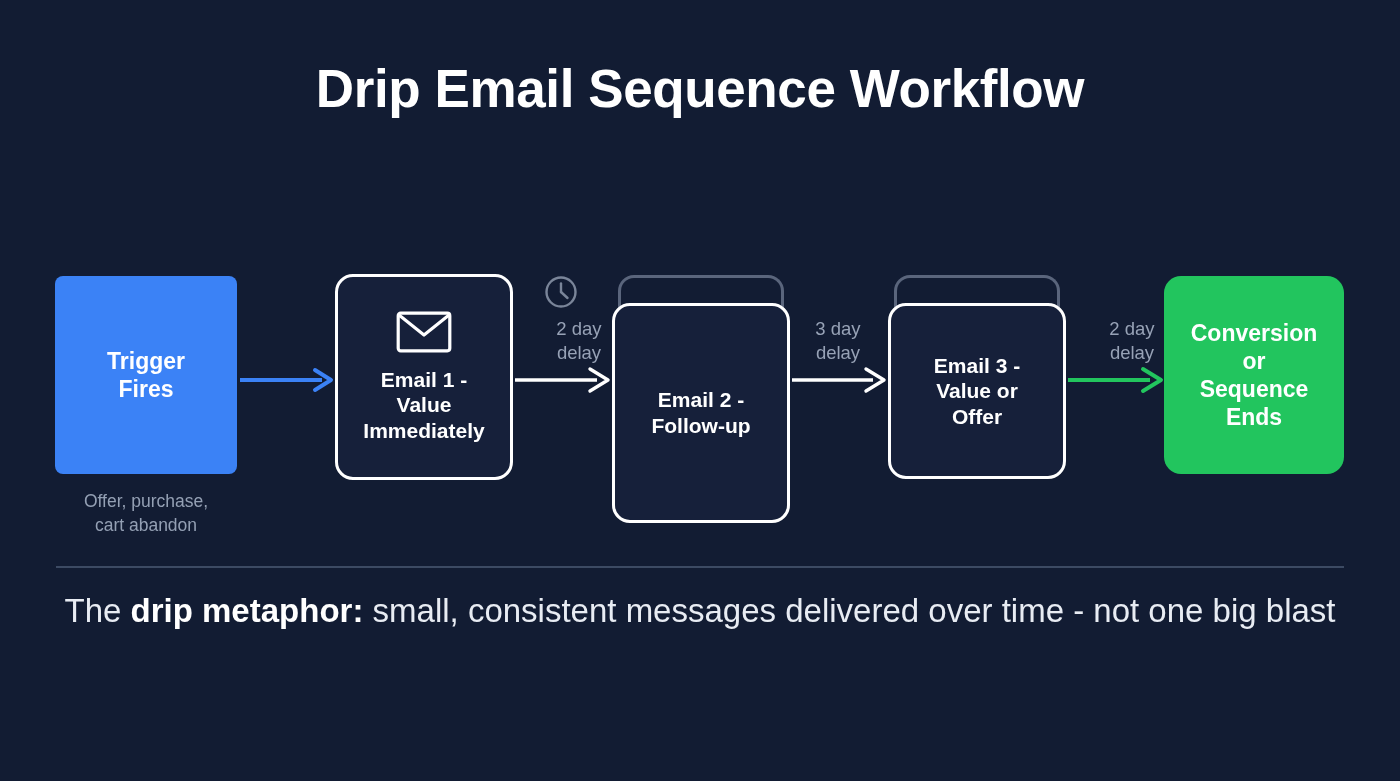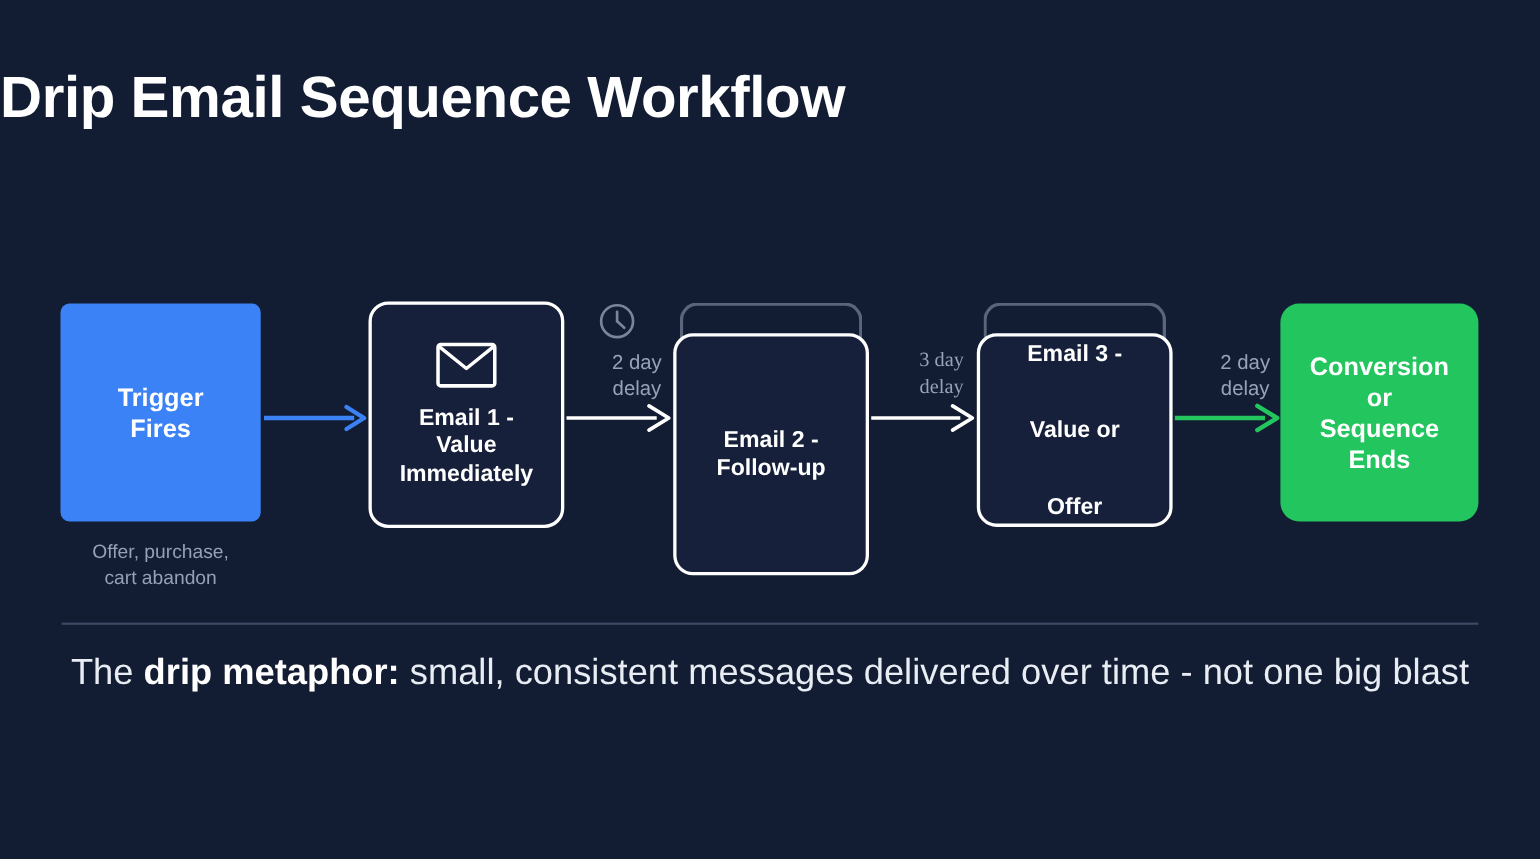--- a/index.html
+++ b/index.html
@@ -14,21 +14,21 @@
     overflow: hidden;
     position: relative;
   }
 
   
   .title {
     position: absolute;
     top: 58px;
     left: 0;
     width: 1400px;
-    text-align: left;
+    text-align: center;
     color: #ffffff;
     font-size: 53px;
     font-weight: bold;
     letter-spacing: -0.4px;
     white-space: nowrap;
   }
 
   
   .flow {
     position: absolute;
@@ -90,21 +90,20 @@
     left: 612px;
     top: 303px;
     width: 178px;
     height: 220px;
   }
   .node-email3 {
     left: 888px;
     top: 303px;
     width: 178px;
     height: 176px;
-    gap: 44px;
   }
 
   
   .stack-arc {
     position: absolute;
     box-sizing: border-box;
     width: 166px;
     height: 50px;
     border: 3px solid #5a657c;
     border-bottom: none;
@@ -135,21 +134,21 @@
   
   .delay {
     position: absolute;
     color: #97a2b6;
     font-size: 18.5px;
     line-height: 1.28;
     text-align: center;
     width: 92px;
   }
   .delay-1 { left: 533px; top: 317px; }
-  .delay-2 { left: 810px; top: 317px; font-family: Liberation Serif, serif; }
+  .delay-2 { left: 792px; top: 317px; }
   .delay-3 { left: 1086px; top: 317px; }
 
   .clock-icon {
     position: absolute;
     left: 544px;
     top: 275px;
     width: 34px;
     height: 34px;
   }
 

